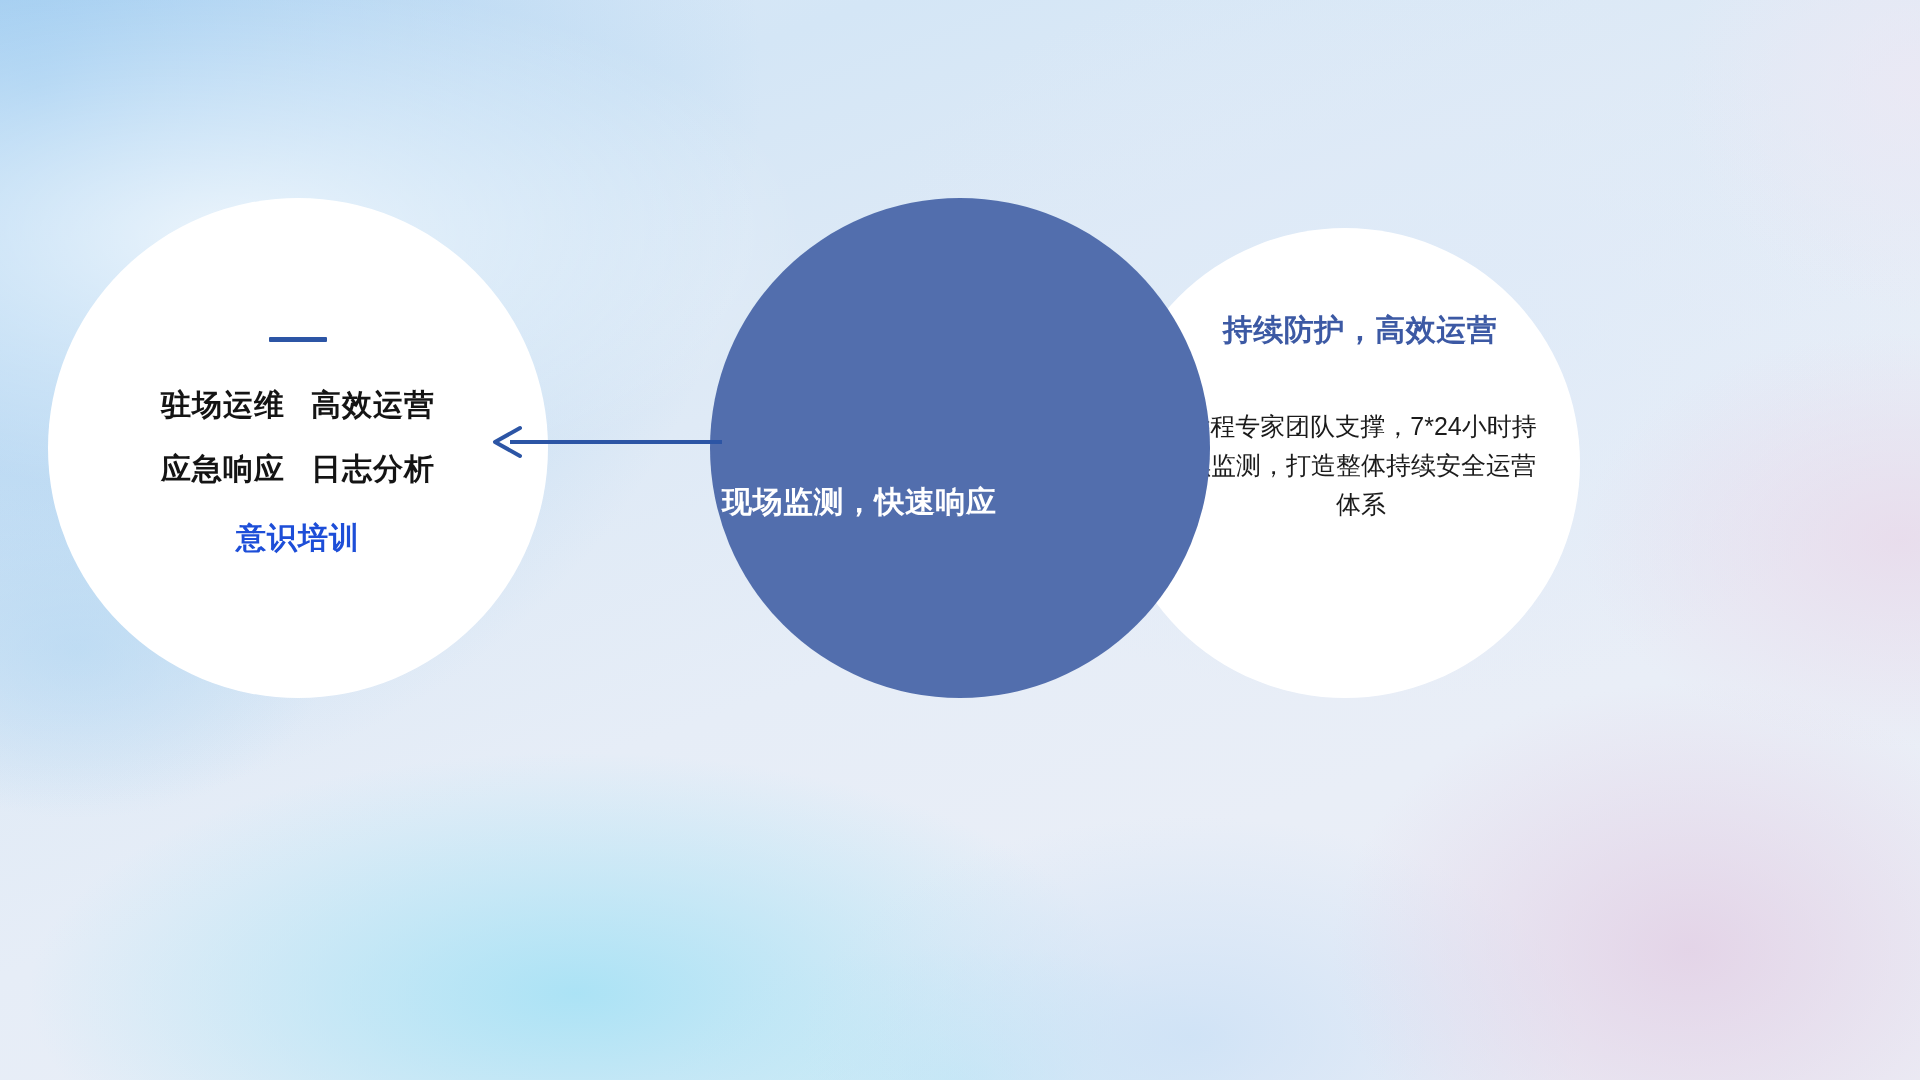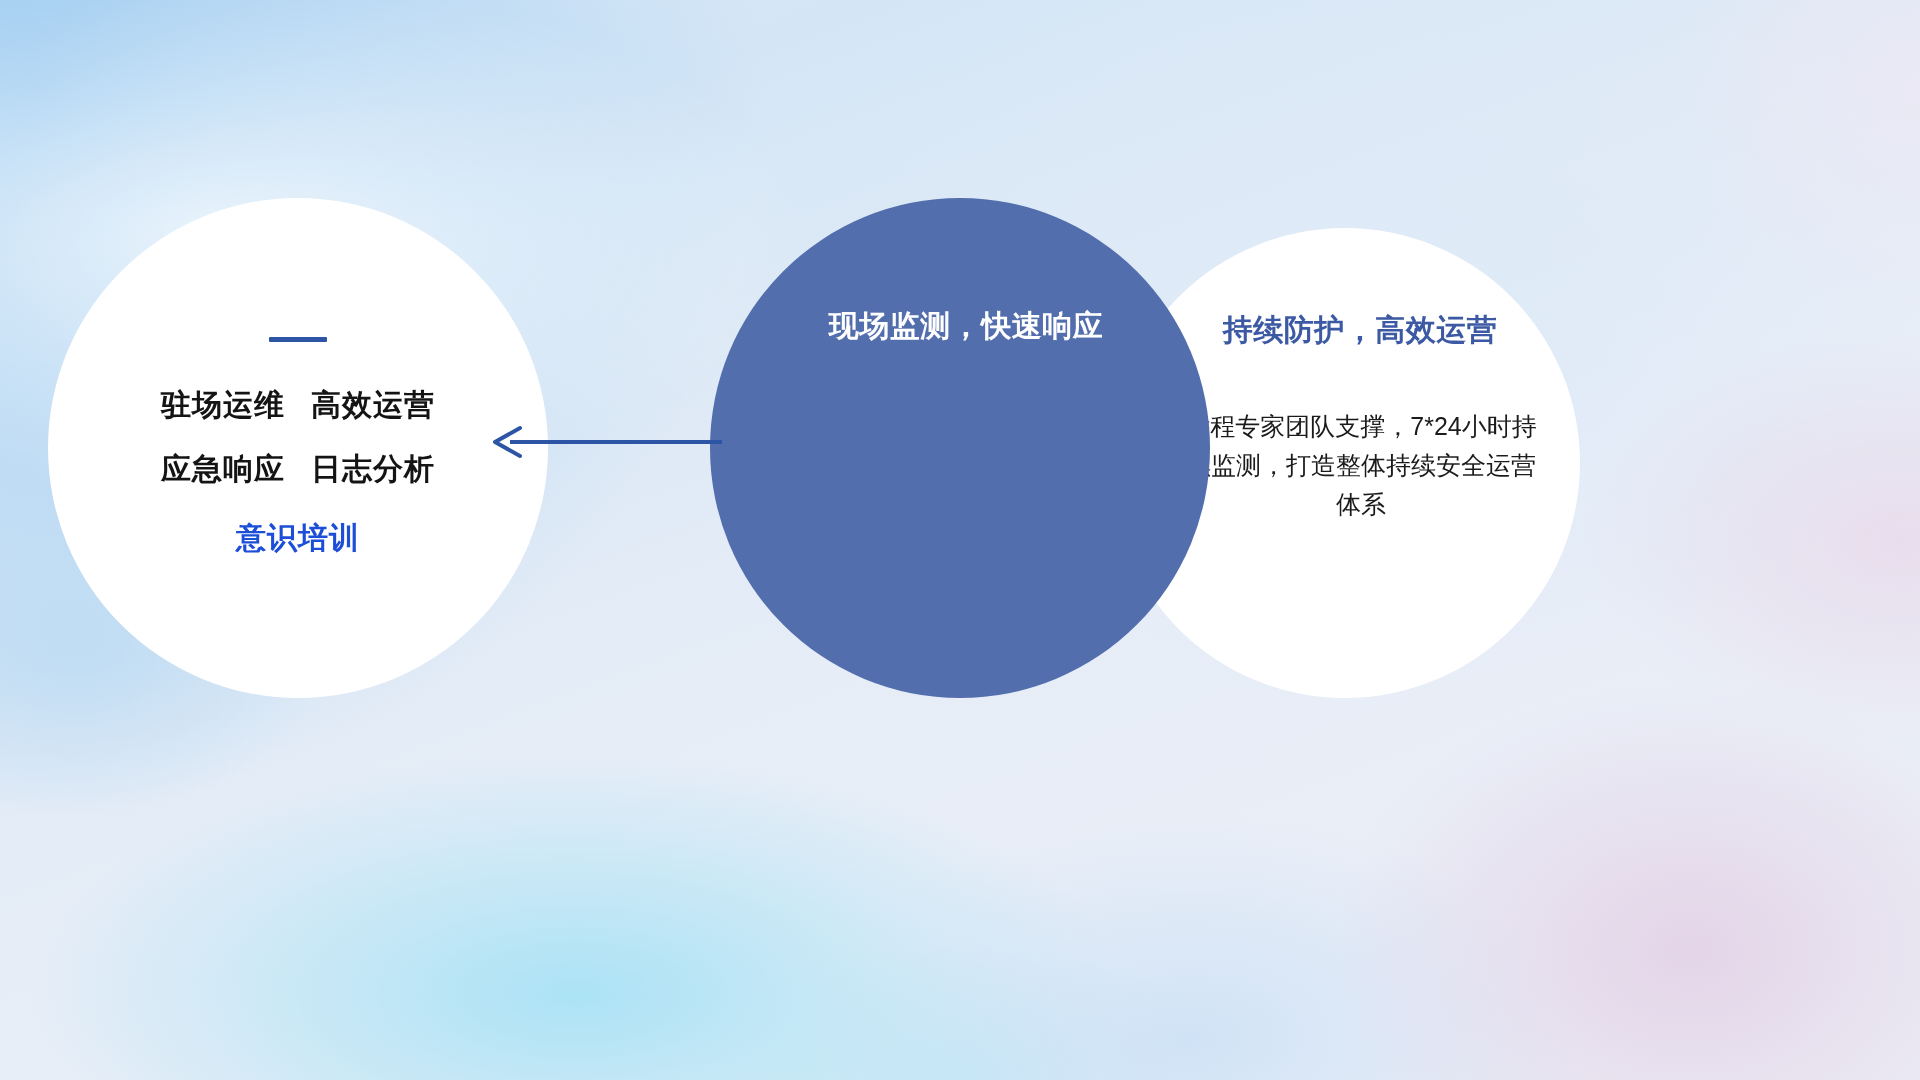--- a/index.html
+++ b/index.html
@@ -152,21 +152,20 @@
   }
 
   
   .center-inner {
     position: absolute;
     left: 0;
     top: 0;
     width: 100%;
     height: 100%;
     display: flex;
-    flex-direction: column;
     align-items: center;
     padding-top: 108px;
     box-sizing: border-box;
   }
   .center-title {
     font-size: 30px;
     font-weight: bold;
     color: #ffffff;
     letter-spacing: 0.5px;
     white-space: nowrap;

